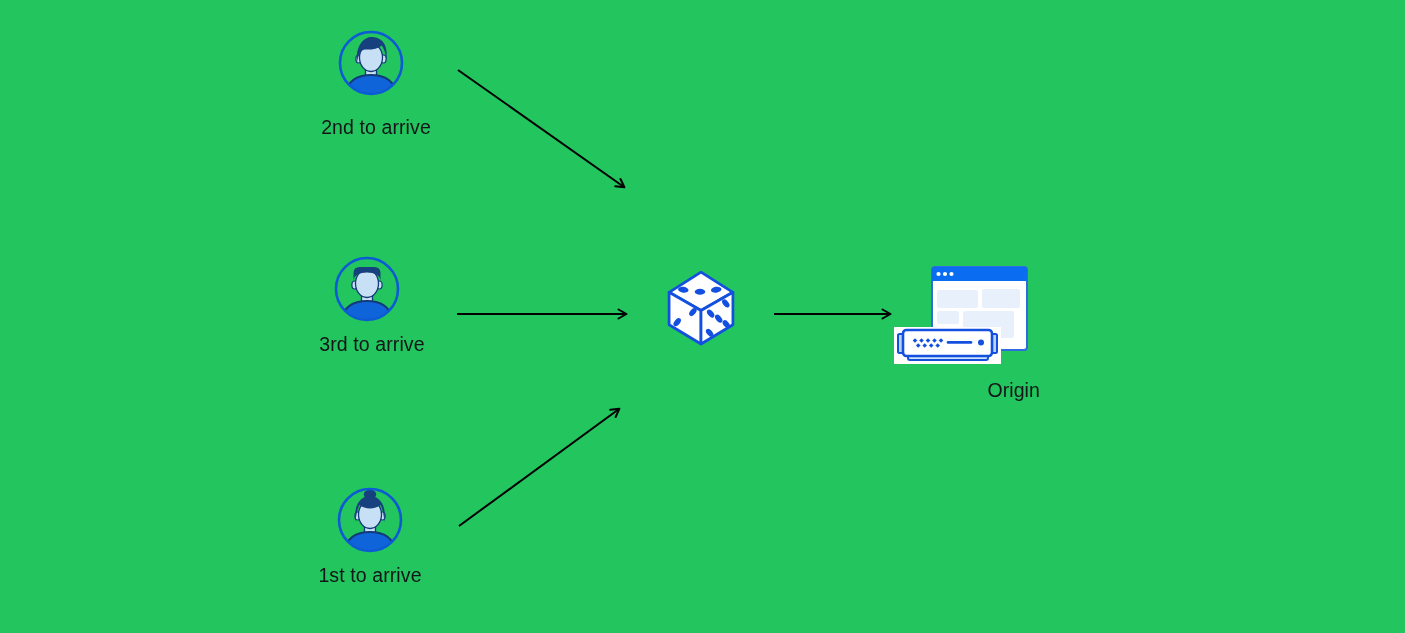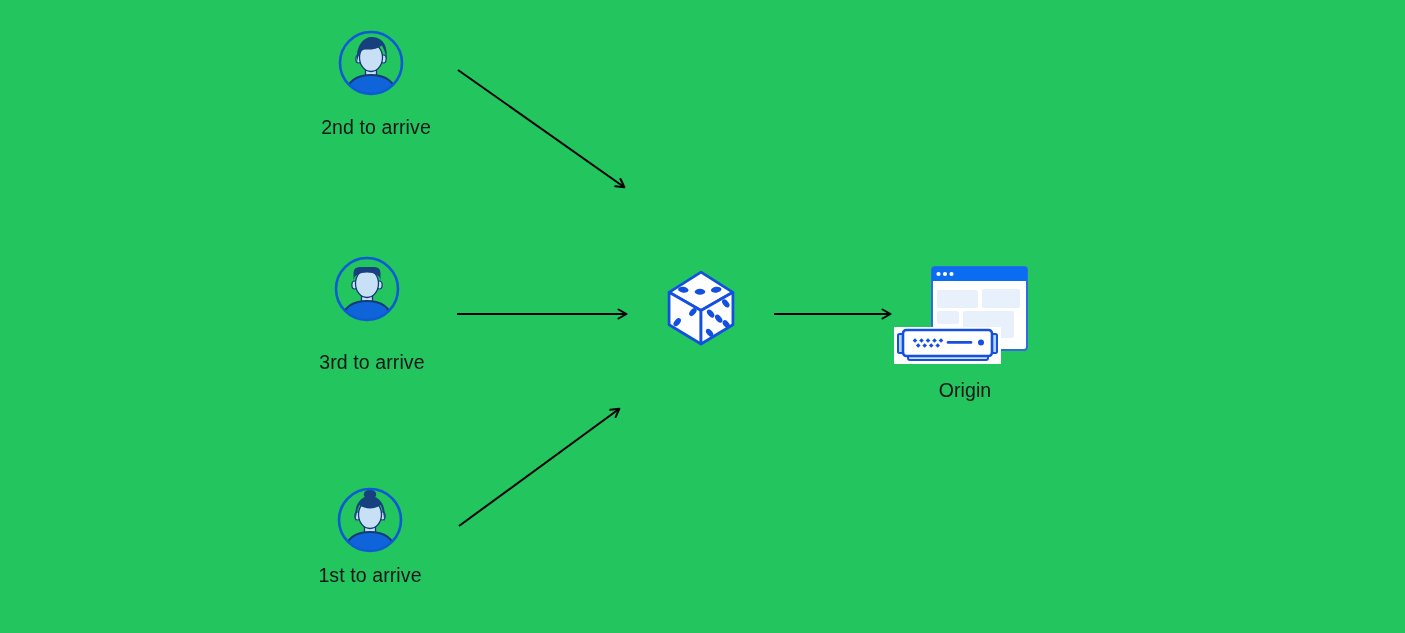--- a/index.html
+++ b/index.html
@@ -76,21 +76,21 @@
         <rect x="27.5" y="35" width="11" height="11" fill="#c8e0f5" stroke="#123a78" stroke-width="1.3"></rect>
         <path d="M7,66 C9,51 19,45 33,45 C47,45 57,51 59,66 Z" fill="#1064d9" stroke="#123a78" stroke-width="1.8"></path>
         <ellipse cx="20.5" cy="29" rx="2.6" ry="4" fill="#c8e0f5" stroke="#123a78" stroke-width="1.2"></ellipse>
         <ellipse cx="45.5" cy="29" rx="2.6" ry="4" fill="#c8e0f5" stroke="#123a78" stroke-width="1.2"></ellipse>
         <ellipse cx="33" cy="27.5" rx="11.5" ry="14" fill="#c8e0f5" stroke="#123a78" stroke-width="1.3"></ellipse>
         <path d="M19.5,24 L19.5,17 Q19.5,11 26,11 L40,11 Q46.5,11 46.5,17 L46.5,24 Q45,16.5 33,16.5 Q21,16.5 19.5,24 Z" fill="#17407f"></path>
       </g>
       <circle cx="33" cy="33" r="31" fill="none" stroke="#0d5bd4" stroke-width="2.6"></circle>
     </svg>
   </div>
-  <div class="node-label" style="left:297px; top:351px;">3rd to arrive</div>
+  <div class="node-label" style="left:297px; top:333px;">3rd to arrive</div>
 
   <div class="node" style="left:337px; top:487px;">
     <svg width="66" height="66" viewBox="0 0 66 66">
       <defs>
           <clipPath id="clipC">
             <circle cx="33" cy="33" r="31"></circle>
           </clipPath>
         </defs>
       <g clip-path="url(#clipC)">
         <rect x="27.5" y="35" width="11" height="11" fill="#c8e0f5" stroke="#123a78" stroke-width="1.3"></rect>
@@ -162,15 +162,15 @@
           <path d="M24.2,81.2 L26.5,83.5 L24.2,85.8 L21.9,83.5 Z"></path>
           <path d="M30.7,81.2 L33,83.5 L30.7,85.8 L28.4,83.5 Z"></path>
           <path d="M37.2,81.2 L39.5,83.5 L37.2,85.8 L34.9,83.5 Z"></path>
           <path d="M43.7,81.2 L46,83.5 L43.7,85.8 L41.4,83.5 Z"></path>
         </g>
         <path d="M54,80.4 L77,80.4" stroke="#1450e0" stroke-width="2.6" stroke-linecap="round"></path>
         <circle cx="87" cy="80.4" r="3" fill="#1450e0"></circle>
       </g>
     </svg>
   </div>
-  <div class="node-label" style="left:890px; top:379px;">Origin</div>
+  <div class="node-label" style="left:890px; top:379px;text-align:right;">Origin</div>
 
 </div>
 
 </body></html>

